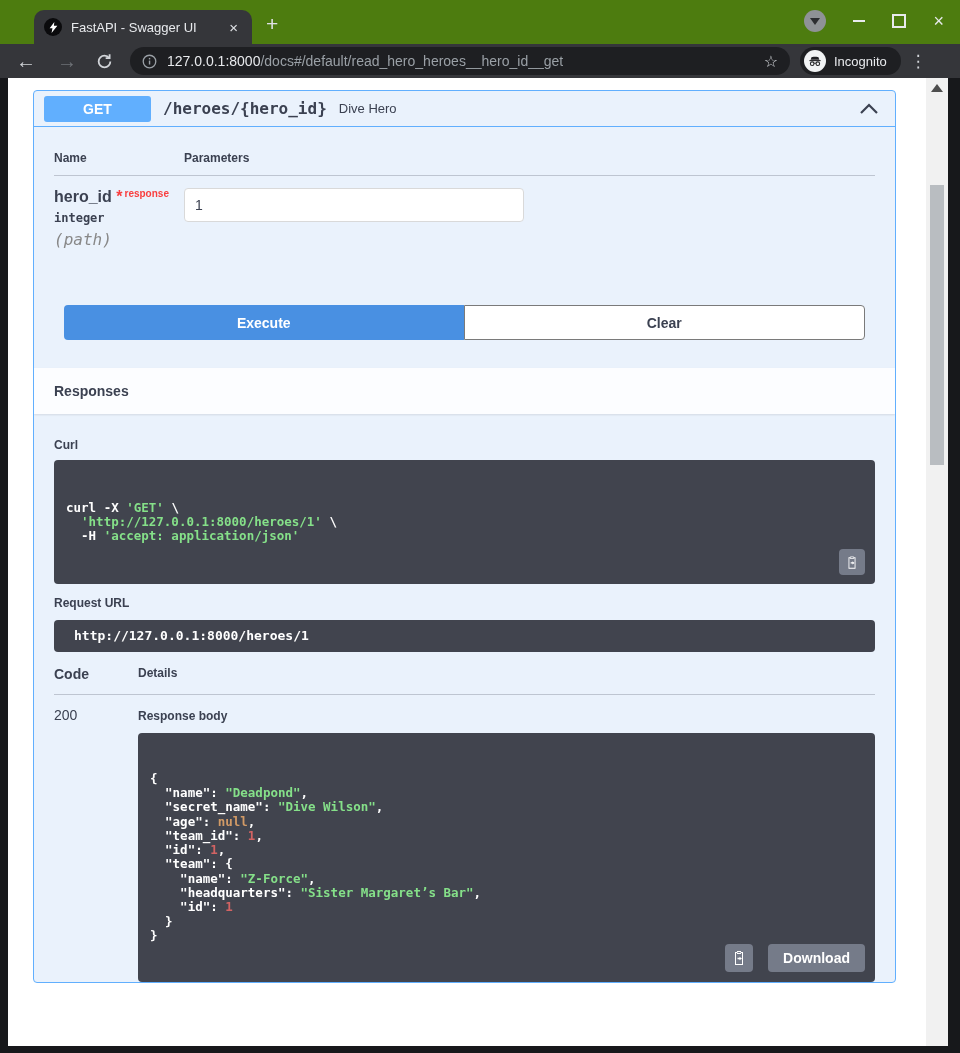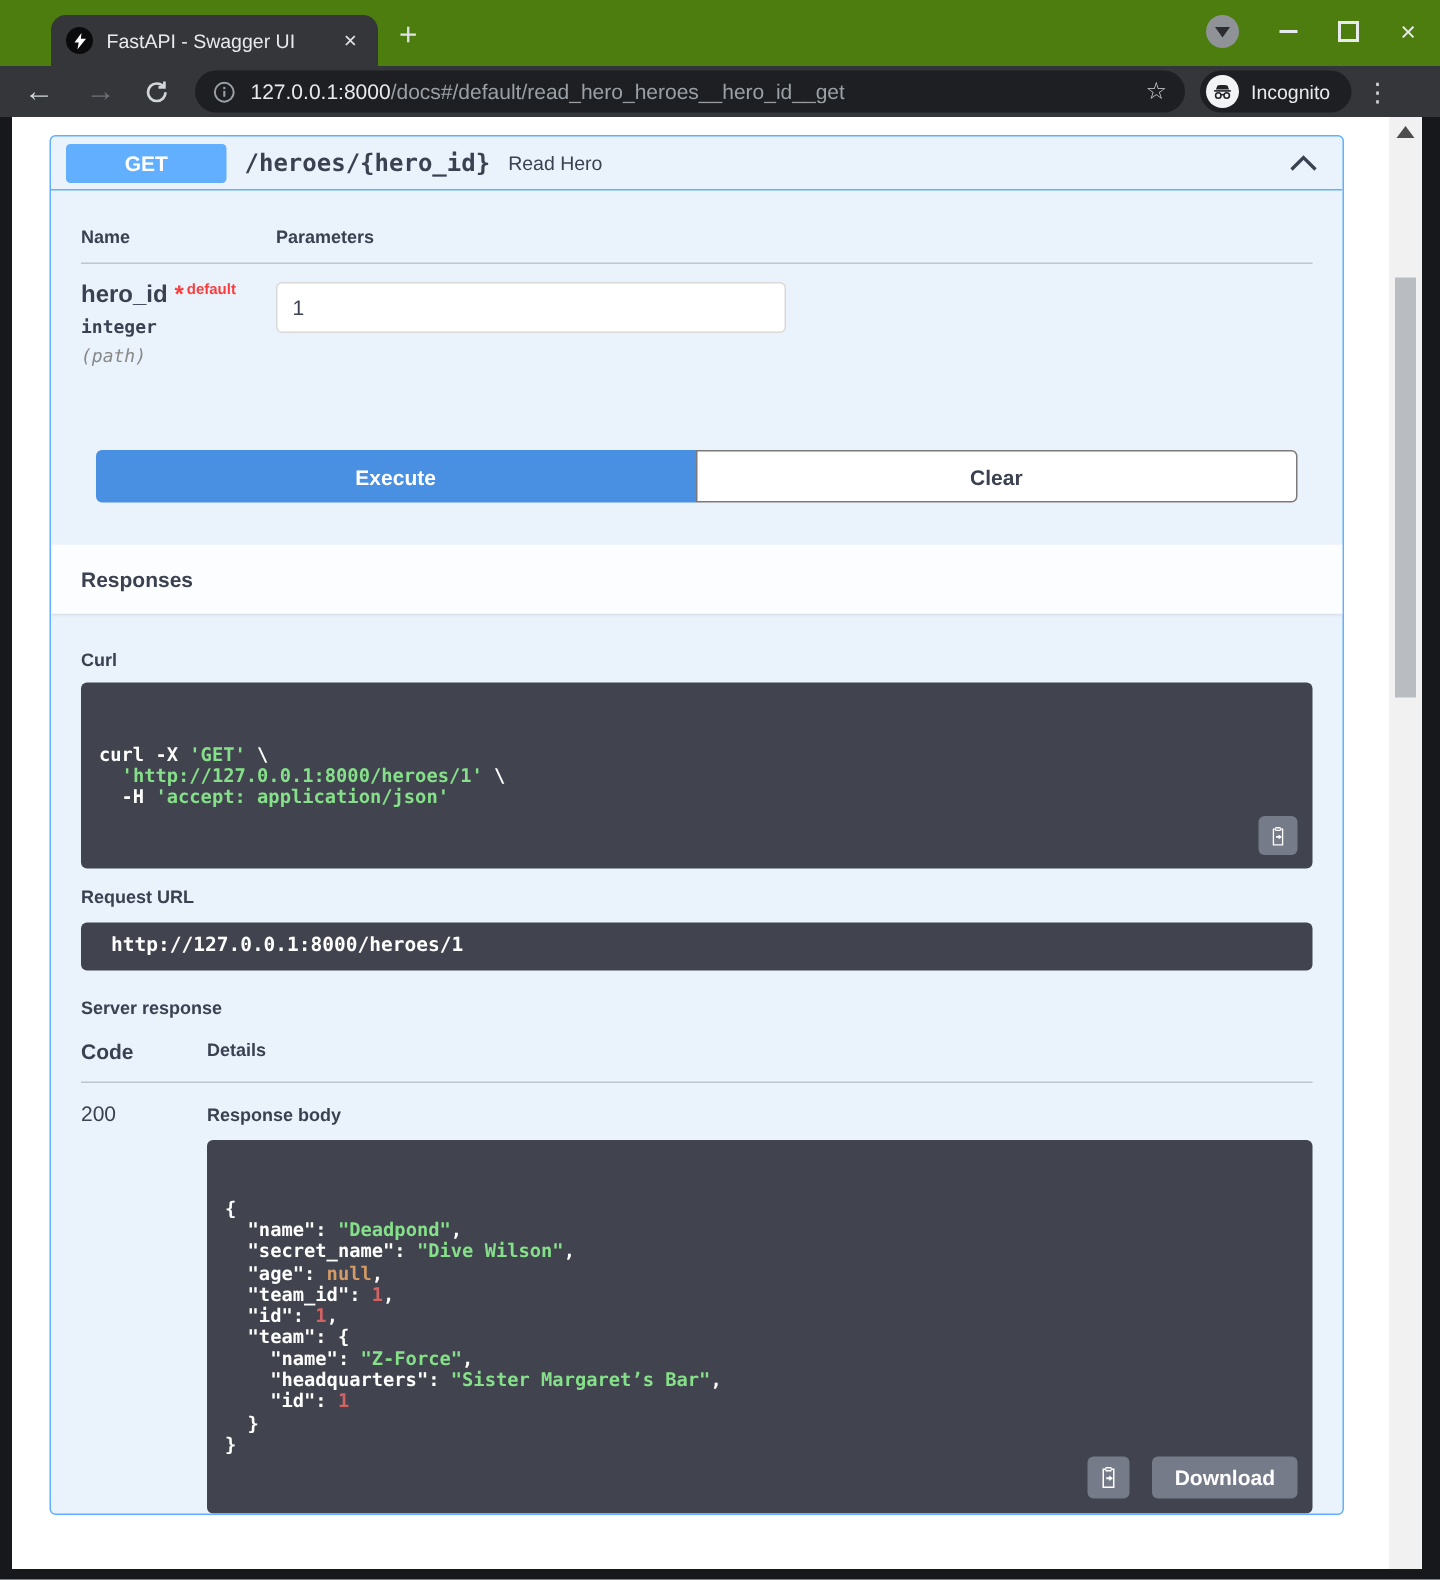--- a/index.html
+++ b/index.html
@@ -69,21 +69,21 @@
   .params-body{padding:24px 20px 0;}
   .t-headers{display:flex;font-size:12px;font-weight:bold;padding-bottom:10px;
        border-bottom:1px solid rgba(59,65,81,.25);justify-content:center;}
   .col-name{width:130px;flex:0 0 auto;}
   .col-desc{flex:1;}
   .param-row{display:flex;padding-top:12px;}
   .p-name{font-size:16px;font-weight:bold;}
   .req-star{color:#f93e3e;}
   .req-word{color:#f93e3e;font-size:10px;vertical-align:top;margin-left:2px;}
   .p-type{font-family:"DejaVu Sans Mono",monospace;font-weight:bold;font-size:12px;margin-top:5px;}
-  .p-in{font-family:"DejaVu Sans Mono",monospace;font-style:italic;font-size:12px;color:#888;margin-top:5px;}
+  .p-in{font-family:"DejaVu Sans Mono",monospace;font-style:italic;font-size:16px;color:#888;margin-top:5px;}
   .p-input{width:340px;height:34px;border:1px solid #d9d9d9;border-radius:4px;padding:0 10px;
        font-size:14px;color:#3b4151;background:#fff;box-sizing:border-box;
        font-family:"Liberation Sans",sans-serif;}
   .execute-wrap{display:flex;padding:56px 30px 28px;}
   .btn-execute{flex:1;height:35px;background:#4990e2;color:#fff;font-weight:bold;font-size:14px;
        border:none;border-radius:4px 0 0 4px;font-family:"Liberation Sans",sans-serif;}
   .btn-clear{flex:1;height:35px;background:#fff;color:#3b4151;font-weight:bold;font-size:14px;
        border:1px solid #7a7a7a;border-radius:0 4px 4px 0;font-family:"Liberation Sans",sans-serif;}
   .resp-header{height:46px;display:flex;align-items:center;padding:0 20px;}
   .resp-title{font-size:14px;font-weight:bold;}
@@ -172,37 +172,37 @@
   </div>
   <span class="menu-dots">⋮</span>
 </div>
 
 <div class="page">
   <div class="opblock">
 
     <div class="opblock-header">
       <span class="method-badge">GET</span>
       <span class="op-path">/heroes/{hero_id}</span>
-      <span class="op-summary">Read Hero</span>
+      <span class="op-summary">Dive Hero</span>
       <span class="chevron">
         <svg width="20" height="13" viewBox="0 0 20 13">
             <path d="M2 11 10 3l8 8" fill="none" stroke="#3b4151" stroke-width="2.2"></path>
           </svg>
       </span>
     </div>
 
 
     <div class="params-body">
       <div class="t-headers">
         <span class="col-name">Name</span>
         <span class="col-desc">Parameters</span>
       </div>
       <div class="param-row">
         <div class="col-name">
-          <div class="p-name"><span>hero_id</span> <span class="req-star">*</span><span class="req-word">default</span></div>
+          <div class="p-name"><span>hero_id</span> <span class="req-star">*</span><span class="req-word">response</span></div>
           <div class="p-type">integer</div>
           <div class="p-in">(path)</div>
         </div>
         <div class="col-desc">
           <input class="p-input" type="text" value="1" style="">
         </div>
       </div>
     </div>
 
     <div class="execute-wrap">
@@ -221,21 +221,20 @@
           <svg width="15" height="15" viewBox="0 0 16 16">
               <path fill="#ffffff" d="M10 1H6v1H4v13h8V2h-2V1zM5 3h1v1h4V3h1v11H5V3zm1.5-1h3v1h-3V2z"></path>
               <path fill="#ffffff" d="M11 8.5 8.5 6.7v1.1H6.5v1.4h2v1.1z"></path>
             </svg>
         </button>
       </div>
 
       <div class="lbl" style="margin-top:12px;">Request URL</div>
       <div class="code-block url-block"><div><span class="tok-plain">http://127.0.0.1:8000/heroes/1</span></div></div>
 
-      <div class="lbl sr-label">Server response</div>
 
       <div class="resp-thead">
         <span class="code-col">Code</span>
         <span class="details-col">Details</span>
       </div>
 
       <div class="resp-row">
         <span class="status-code">200</span>
         <div class="details-cell">
           <div class="lbl rb-label">Response body</div>

